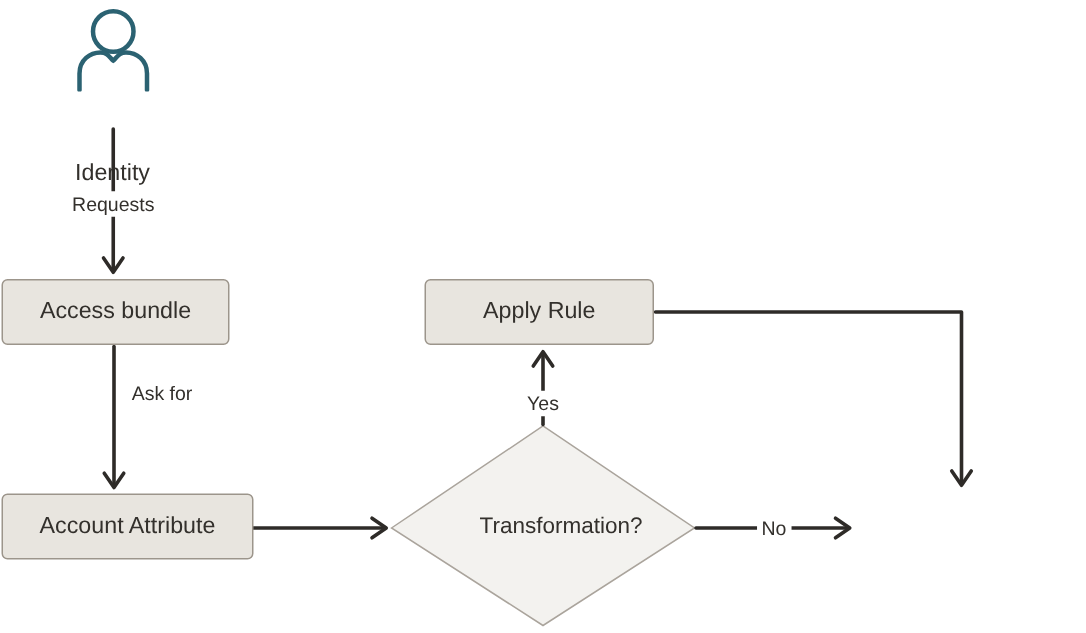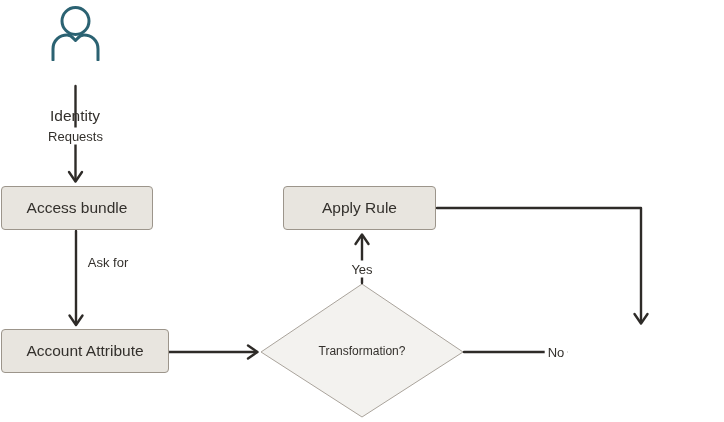--- a/index.html
+++ b/index.html
@@ -45,21 +45,22 @@
   .identity-label {
     font-size: 15.5px;
     margin-top: 44px;
   }
   .edge-label {
     font-size: 13px;
     background: #ffffff;
     padding: 1px 3px;
   }
   .decision-label {
-    font-size: 12px;
+    font-size: 15px;
+    margin-left: 12px;
   }
   .icon-wrap {
     position: absolute;
     left: 50px;
     top: 3px;
     width: 51px;
     height: 58px;
   }
 </style>
 </head>
@@ -113,21 +114,21 @@
   </div>
 
   <div class="free-label identity-label" style="left:75px; top:72px;">Identity</div>
 
   <div class="free-label edge-label" style="left:75.5px; top:136px;">Requests</div>
 
   <div class="free-label edge-label" style="left:76px; top:262px;margin-left:32px;">Ask for</div>
 
   <div class="free-label edge-label" style="left:362px; top:269px;">Yes</div>
 
-  <div class="free-label edge-label" style="left:516px; top:352px;margin-left:40px;">No</div>
+  <div class="free-label edge-label" style="left:516px; top:352px;">No</div>
 
   <div class="node" style="left:1px; top:186px; width:152px; height:44px;">
     <span class="node-label">Access bundle</span>
   </div>
 
   <div class="node" style="left:1px; top:329px; width:168px; height:44px;">
     <span class="node-label">Account Attribute</span>
   </div>
 
   <div class="node" style="left:283px; top:186px; width:153px; height:44px;">

